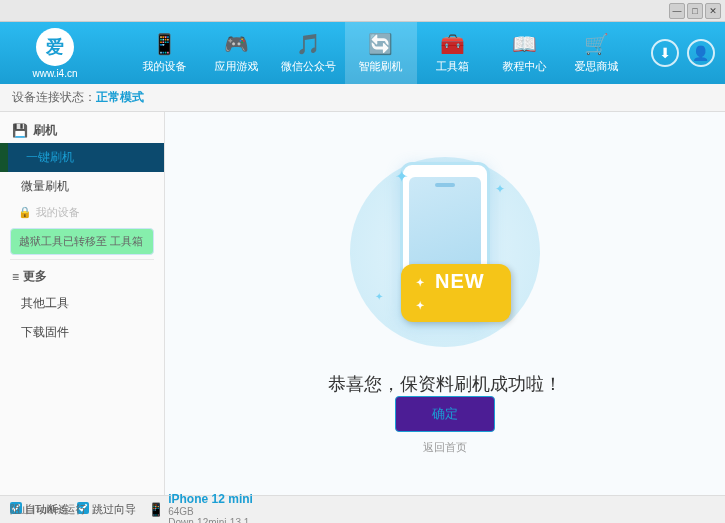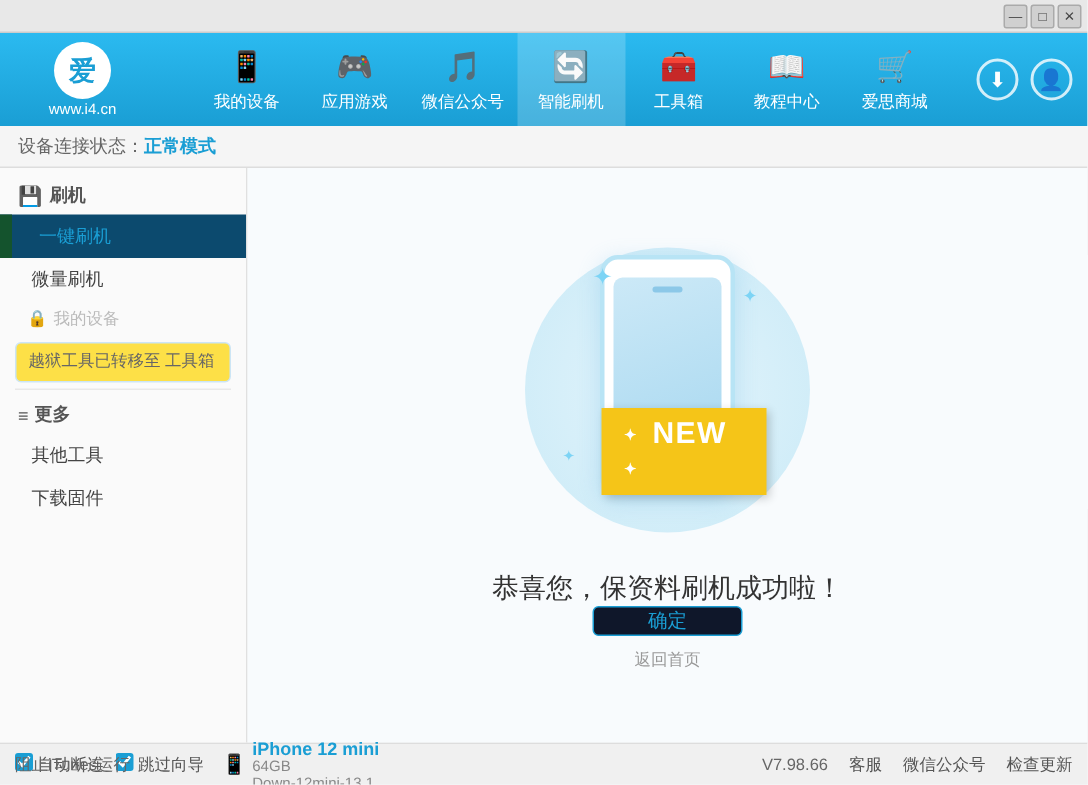--- a/index.html
+++ b/index.html
@@ -152,21 +152,21 @@
     .sidebar-disabled {
       padding: 4px 18px;
       font-size: 11px;
       color: #bbb;
       display: flex;
       align-items: center;
       gap: 4px;
     }
     .sidebar-info-box {
       margin: 4px 10px;
-      background: #fde047;
+      background: #86efac;
       border: 1px solid #cce5f5;
       border-radius: 4px;
       padding: 5px 8px;
       font-size: 11px;
       color: #666;
       line-height: 1.4;
     }
     .sidebar-divider {
       border: none;
       border-top: 1px solid #e8e8e8;
@@ -230,21 +230,21 @@
     .new-ribbon {
       position: absolute;
       bottom: 30px;
       left: 50%;
       transform: translateX(-40%);
       background: #f5c518;
       color: #fff;
       font-size: 20px;
       font-weight: bold;
       padding: 6px 12px;
-      border-radius: 0;
+      border-radius: 12px;
       box-shadow: 2px 2px 6px rgba(0,0,0,0.2);
       letter-spacing: 1px;
     }
     .new-ribbon::before, .new-ribbon::after {
       content: '✦';
       font-size: 10px;
       vertical-align: middle;
       margin: 0 3px;
     }
     
@@ -254,22 +254,22 @@
       font-size: 16px;
     }
 
     .success-text {
       font-size: 18px;
       color: #333;
       font-weight: 500;
     }
     .confirm-btn {
       width: 100px;
-      height: 20px;
-      background: #0f172a;
+      height: 36px;
+      background: #4c1d95;
       border: 1px solid #1a9ed4;
       border-radius: 4px;
       color: #1a9ed4;
       font-size: 13px;
       cursor: pointer;
       margin-bottom: 8px;
       transition: background 0.2s;
     }
     .back-link {
       font-size: 11px;
@@ -475,23 +475,17 @@
 
     <div style="display:flex; align-items:center; gap:4px; margin-left:4px;">
       <span style="font-size:13px; color:#1a9ed4;">📱</span>
       <div>
         <div class="device-name">iPhone 12 mini</div>
         <div class="device-detail">64GB</div>
         <div class="device-detail">Down-12mini-13.1</div>
       </div>
     </div>
   </div>
-  <div class="bottom-right">
-    <span>V7.98.66</span>
-    <span class="bottom-right-link">客服</span>
-    <span class="bottom-right-link">微信公众号</span>
-    <span class="bottom-right-link">检查更新</span>
-  </div>
 </div>
 
 <div style="position:fixed; bottom:0; left:0; height:28px; display:flex; align-items:center; padding-left:10px;text-align:center;">
   <span class="itunes-status">阻止iTunes运行</span>
 </div>
 
 </body></html>

